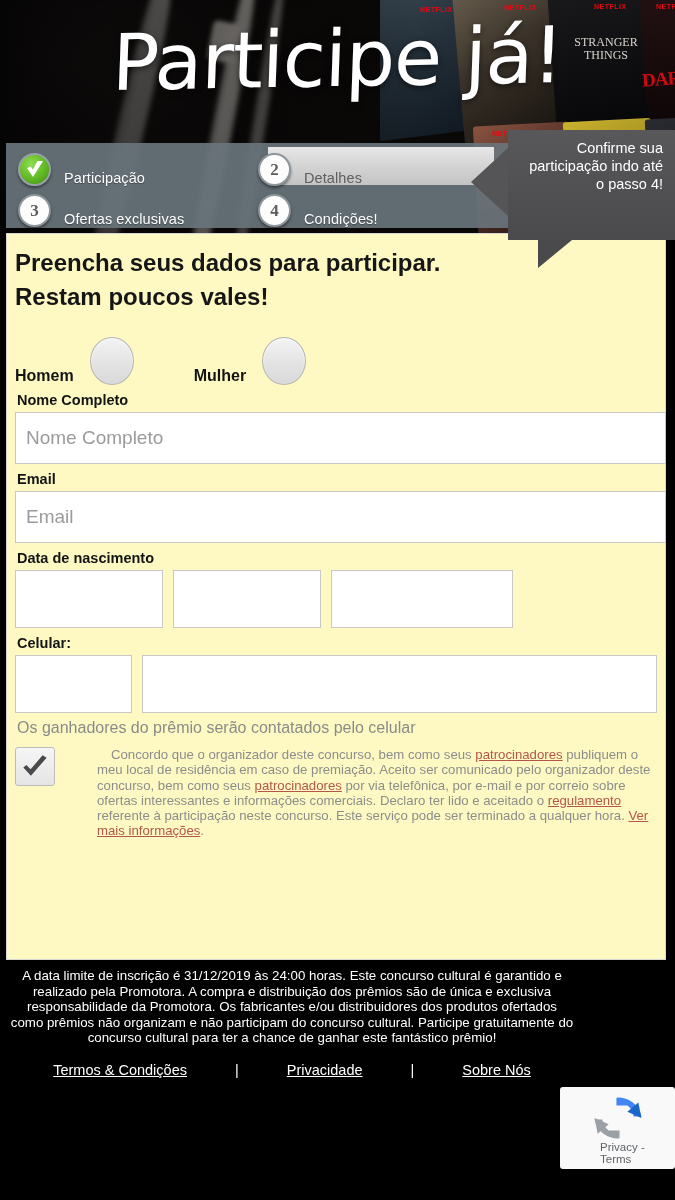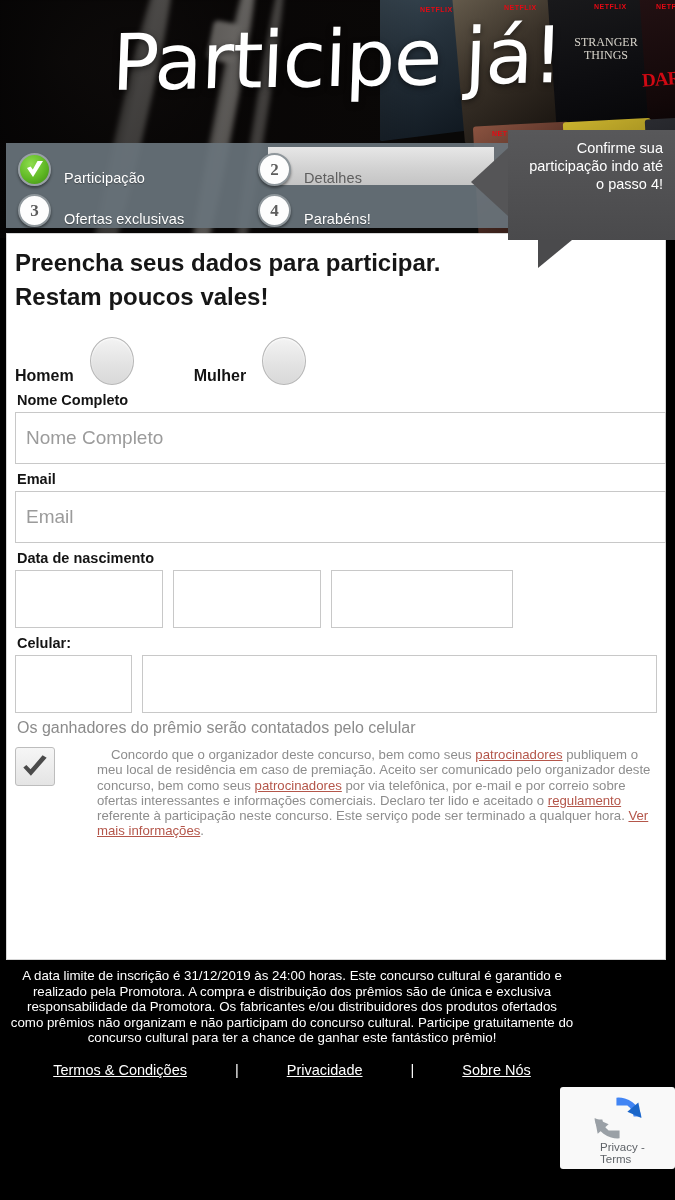--- a/index.html
+++ b/index.html
@@ -127,21 +127,21 @@
   }
   .tip-tail {
     position: absolute; left: 30px; top: 110px; width: 0; height: 0;
     border-left: 0 solid transparent; border-right: 34px solid transparent;
     border-top: 28px solid #4a4a4c;
   }
 
   
   .form-panel {
     position: absolute; left: 6px; top: 233px; width: 660px; height: 727px;
-    background: #ffffff; border: 1px solid #d6d6d6; padding: 12px 8px 0 8px;
+    background: #fef9c3; border: 1px solid #d6d6d6; padding: 12px 8px 0 8px;
   }
   .headline { font-size: 24px; font-weight: bold; color: #161616; line-height: 34px; }
 
   .gender-row { display: flex; align-items: flex-end; margin-top: 16px; height: 55px; }
   .g-label { font-size: 16px; font-weight: bold; color: #141414; }
   .radio {
     width: 44px; height: 48px; border-radius: 50%;
     background: linear-gradient(180deg,#f3f3f3 0%, #e2e2e2 60%, #d9d9d9 100%);
     border: 1px solid #b6b6b6; margin-left: 16px;
     box-shadow: inset 0 1px 2px rgba(255,255,255,.9);
@@ -257,21 +257,21 @@
         <div class="step-label">Detalhes</div>
       </div>
 
       <div class="step step-3">
         <div class="badge">3</div>
         <div class="step-label">Ofertas exclusivas</div>
       </div>
 
       <div class="step step-4">
         <div class="badge">4</div>
-        <div class="step-label">Parabéns!</div>
+        <div class="step-label">Condições!</div>
       </div>
     </div>
   </div>
 
   <div class="tooltip">
     <div class="tip-arrow"></div>
     <div class="tip-tail"></div>
     <span>Confirme sua participação indo até o passo 4!</span>
   </div>
 

